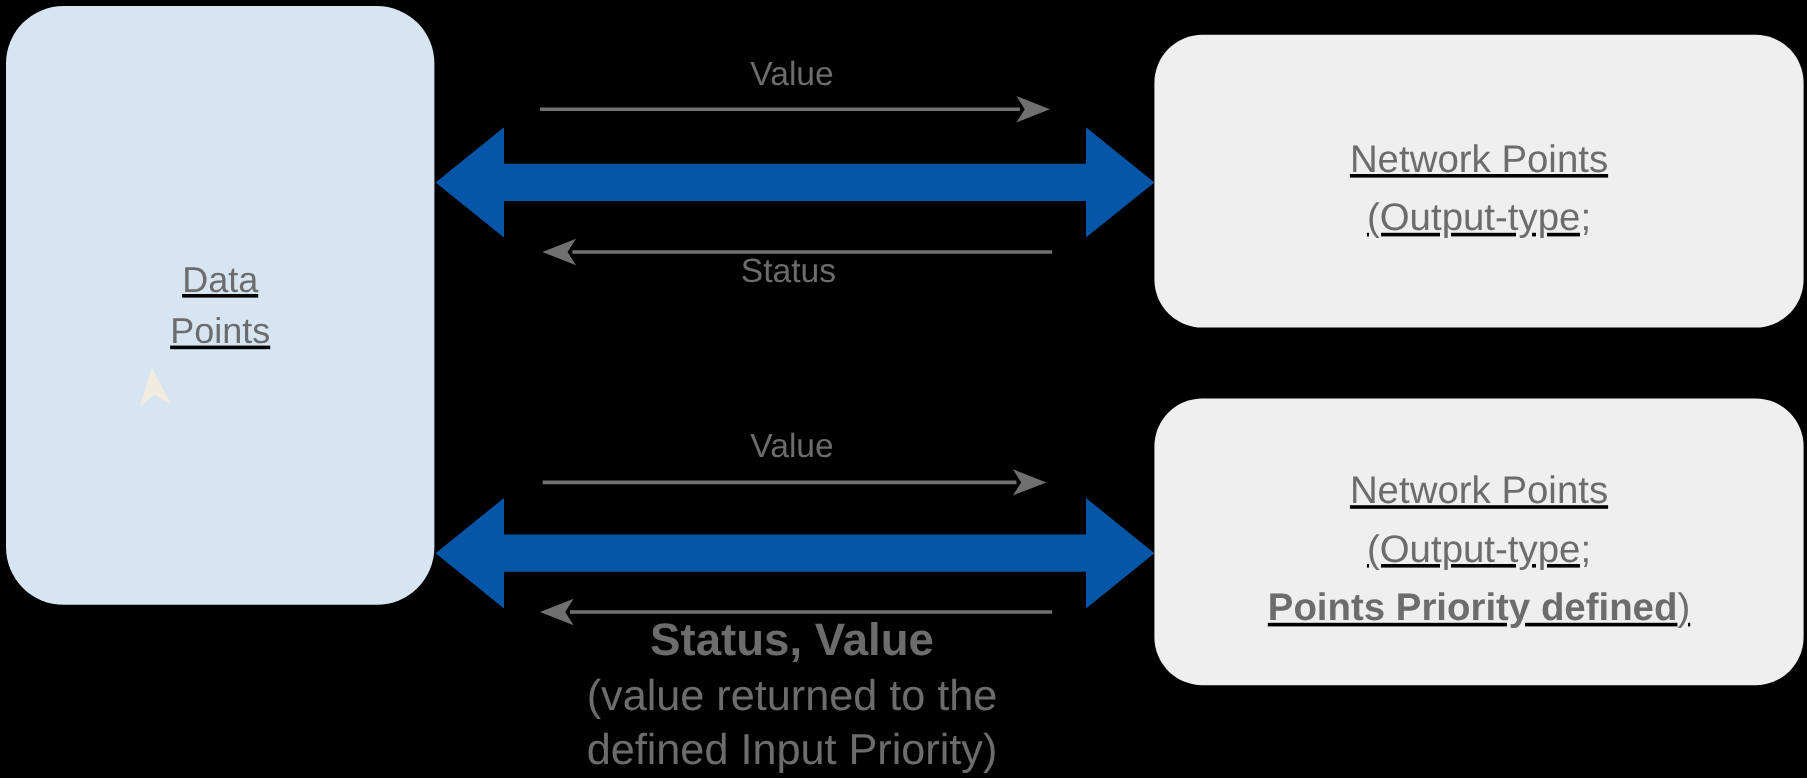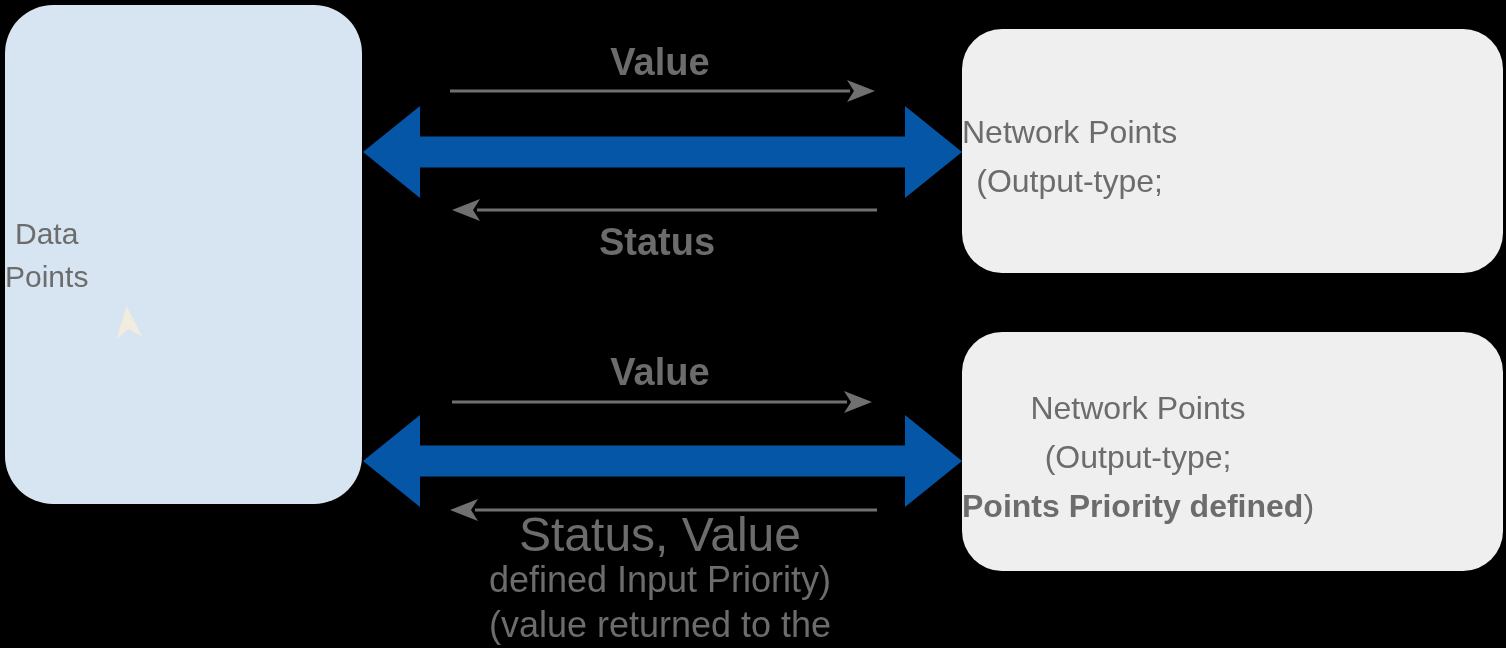--- a/index.html
+++ b/index.html
@@ -1,47 +1,47 @@
 <!DOCTYPE html>
 <html style="--canvas-bg: #000000; --left-box-fill: #d7e4f1; --right-box-fill: #efefef; --blue-arrow: #0656a7; --thin-arrow: #707070; --text-gray: #6c6c6c; --cursor-glyph: #f1ecdf;"><head>
 <meta charset="utf-8">
 <title>Data Point / Network Points diagram</title>
 <style>
   html,body{margin:0;padding:0;background:#000;}
   .canvas{
     position:relative;width:1506px;height:648px;background:var(--canvas-bg,#000);
     overflow:hidden;font-family:"Liberation Sans",sans-serif;
   }
-  .box{position:absolute;display:flex;align-items:center;text-align:center;}
+  .box{position:absolute;display:flex;align-items:center;justify-content:center;text-align:center;text-decoration:underline;}
   .left-box{
     left:5px;top:5px;width:357px;height:499px;border-radius:48px;
     background:var(--left-box-fill,#d7e4f1);
   }
   .right-box{
     left:962px;width:541px;height:244px;border-radius:40px;
     background:var(--right-box-fill,#efefef);
   }
   .right-box.top{top:29px;}
   .right-box.bottom{top:332px;height:239px;}
   .left-box .label{
     color:var(--text-gray,#6c6c6c);font-size:30px;line-height:43px;
   }
   .right-box .label{
     color:var(--text-gray,#6c6c6c);font-size:32px;line-height:49px;padding-top:12px;
   }
   .bold{font-weight:bold;}
   .flow-label{
     position:absolute;transform:translateX(-50%);white-space:nowrap;
-    color:var(--text-gray,#6c6c6c);font-size:38px;font-weight:bold;line-height:44px;
+    color:var(--text-gray,#6c6c6c);font-size:28px;font-weight:normal;line-height:44px;
   }
   .note-block{
     position:absolute;transform:translateX(-50%);text-align:center;white-space:nowrap;
     color:var(--text-gray,#6c6c6c);line-height:45px;
   }
-  .note-block .head-line{font-size:48px;font-weight:normal;}
+  .note-block .head-line{font-size:38px;font-weight:bold;}
   .note-block .note-line{font-size:36px;font-weight:normal;}
   svg{position:absolute;display:block;}
   .blue-poly{fill:var(--blue-arrow,#0656a7);}
   .thin-line{stroke:var(--thin-arrow,#707070);stroke-width:3;}
   .thin-head{fill:var(--thin-arrow,#707070);}
   .cursor-poly{fill:var(--cursor-glyph,#f1ecdf);}
 </style>
 </head>
 <body>
 
@@ -66,21 +66,21 @@
 
   <svg style="left:363px;top:106px;" width="599" height="92" viewBox="0 0 599 92">
     <polygon class="blue-poly" points="0,46 57,0 57,30.5 542,30.5 542,0 599,46 542,92 542,61.5 57,61.5 57,92"></polygon>
   </svg>
 
   <svg style="left:445px;top:197px;" width="432" height="26" viewBox="0 0 432 26">
     <line class="thin-line" x1="432" y1="13" x2="32" y2="13"></line>
     <polygon class="thin-head" points="35,2 7,13 35,24 28,13"></polygon>
   </svg>
 
-  <div class="flow-label" style="left:657px;top:220px;">Status</div>
+  <div class="flow-label" style="left:657px;top:204px;">Status</div>
 
   <div class="box right-box top">
     <div class="label">
       <div>Network Points</div>
       <div>(Output-type;</div>
     </div>
   </div>
 
   <div class="flow-label" style="left:660px;top:350px;">Value</div>
 
@@ -93,22 +93,22 @@
     <polygon class="blue-poly" points="0,46 57,0 57,30.5 542,30.5 542,0 599,46 542,92 542,61.5 57,61.5 57,92"></polygon>
   </svg>
 
   <svg style="left:443px;top:497px;" width="434" height="26" viewBox="0 0 434 26">
     <line class="thin-line" x1="434" y1="13" x2="32" y2="13"></line>
     <polygon class="thin-head" points="35,2 7,13 35,24 28,13"></polygon>
   </svg>
 
   <div class="note-block" style="left:660px;top:512px;">
     <div class="head-line">Status, Value</div>
+    <div class="note-line">(value returned to the</div>
     <div class="note-line">defined Input Priority)</div>
-    <div class="note-line">(value returned to the</div>
   </div>
 
   <div class="box right-box bottom">
     <div class="label">
       <div>Network Points</div>
       <div>(Output-type;</div>
       <div><span class="bold">Points Priority defined</span><span>)</span></div>
     </div>
   </div>
 

